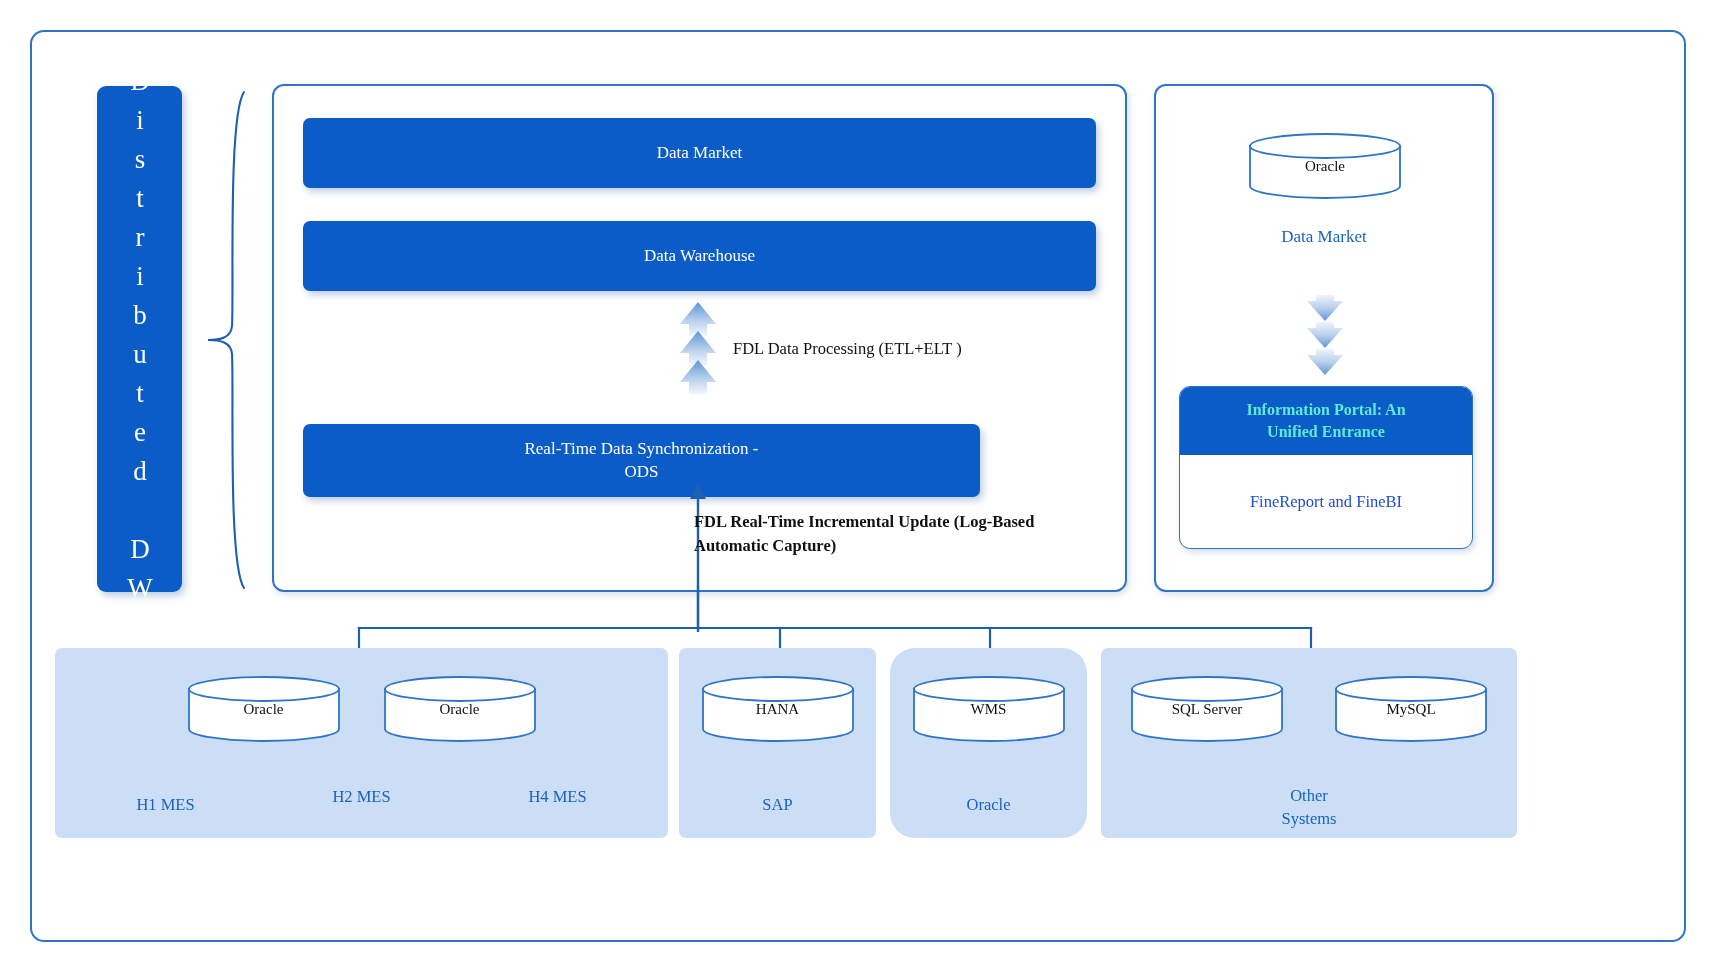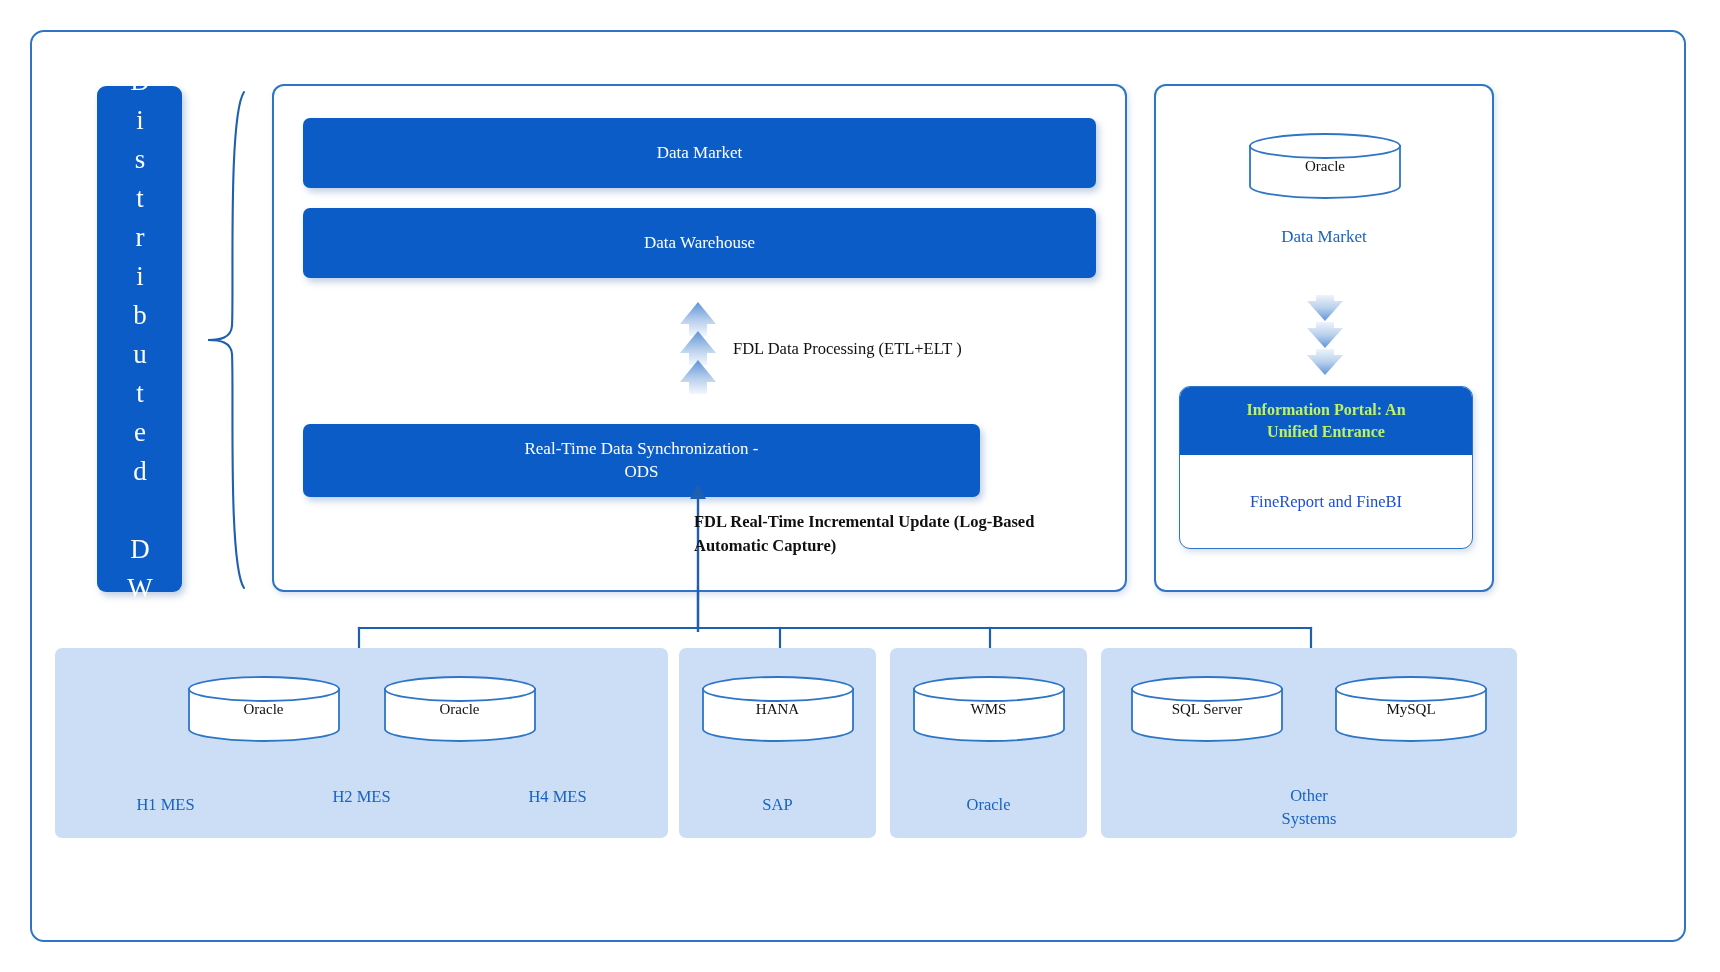--- a/index.html
+++ b/index.html
@@ -42,21 +42,21 @@
     box-sizing:border-box;
     box-shadow:2px 3px 6px rgba(170,190,220,.45);
   }
   .blue-band{
     position:absolute;background:#0b5cc6;border-radius:7px;
     color:#fff;display:flex;align-items:center;justify-content:center;
     text-align:center;font-size:17px;line-height:1.35;
     box-shadow:3px 4px 7px rgba(150,175,210,.6);
   }
   .band-market{left:303px;top:118px;width:793px;height:70px;}
-  .band-warehouse{left:303px;top:208px;width:793px;height:70px;}
+  .band-warehouse{left:303px;top:221px;width:793px;height:70px;}
   .band-ods{left:303px;top:424px;width:677px;height:73px;}
 
   
   .chev-up{position:absolute;left:676px;top:300px;width:44px;height:95px;}
   .chev-down{position:absolute;left:1303px;top:295px;width:44px;height:80px;}
 
   
   .flow-label{
     position:absolute;font-size:16.5px;line-height:1.45;color:#111;
     white-space:pre-line;
@@ -87,21 +87,21 @@
   }
 
   
   .portal{
     position:absolute;left:1179px;top:386px;width:294px;height:163px;
     border:1.6px solid #2e75c8;border-radius:11px;background:#fff;
     box-sizing:border-box;overflow:hidden;
     box-shadow:2px 3px 6px rgba(170,190,220,.5);
   }
   .portal-head{
-    height:68px;background:#0b5cc6;color:#bef264;
+    height:68px;background:#0b5cc6;color:#5eead4;
     display:flex;align-items:center;justify-content:center;text-align:center;
     font-size:16px;font-weight:bold;line-height:1.35;padding:0 14px;
     box-sizing:border-box;
   }
   .portal-body{
     height:93px;display:flex;align-items:center;justify-content:center;
     font-size:16.5px;color:#1d4ed8;text-align:center;
   }
 
   
@@ -272,21 +272,21 @@
             <path d="M1 13 L1 53 A75 12 0 0 0 151 53 L151 13 Z" fill="#fff" stroke="#2e75c8" stroke-width="1.8"></path>
             <ellipse cx="76" cy="13" rx="75" ry="12" fill="#fff" stroke="#2e75c8" stroke-width="1.8"></ellipse>
           </svg>
           <div class="cyl-label">HANA</div>
         </div>
       </div>
       <div class="src-cap" style="bottom:22px;">SAP</div>
     </div>
   </div>
 
-  <div class="src-panel" style="left:890px;width:197px;">
+  <div class="src-panel" style="left:890px;width:197px;border-radius:25px;">
     <div class="src-inner">
       <div class="src-row">
         <div class="db">
           <svg width="152" height="66" viewBox="0 0 152 66">
             <path d="M1 13 L1 53 A75 12 0 0 0 151 53 L151 13 Z" fill="#fff" stroke="#2e75c8" stroke-width="1.8"></path>
             <ellipse cx="76" cy="13" rx="75" ry="12" fill="#fff" stroke="#2e75c8" stroke-width="1.8"></ellipse>
           </svg>
           <div class="cyl-label">WMS</div>
         </div>
       </div>

